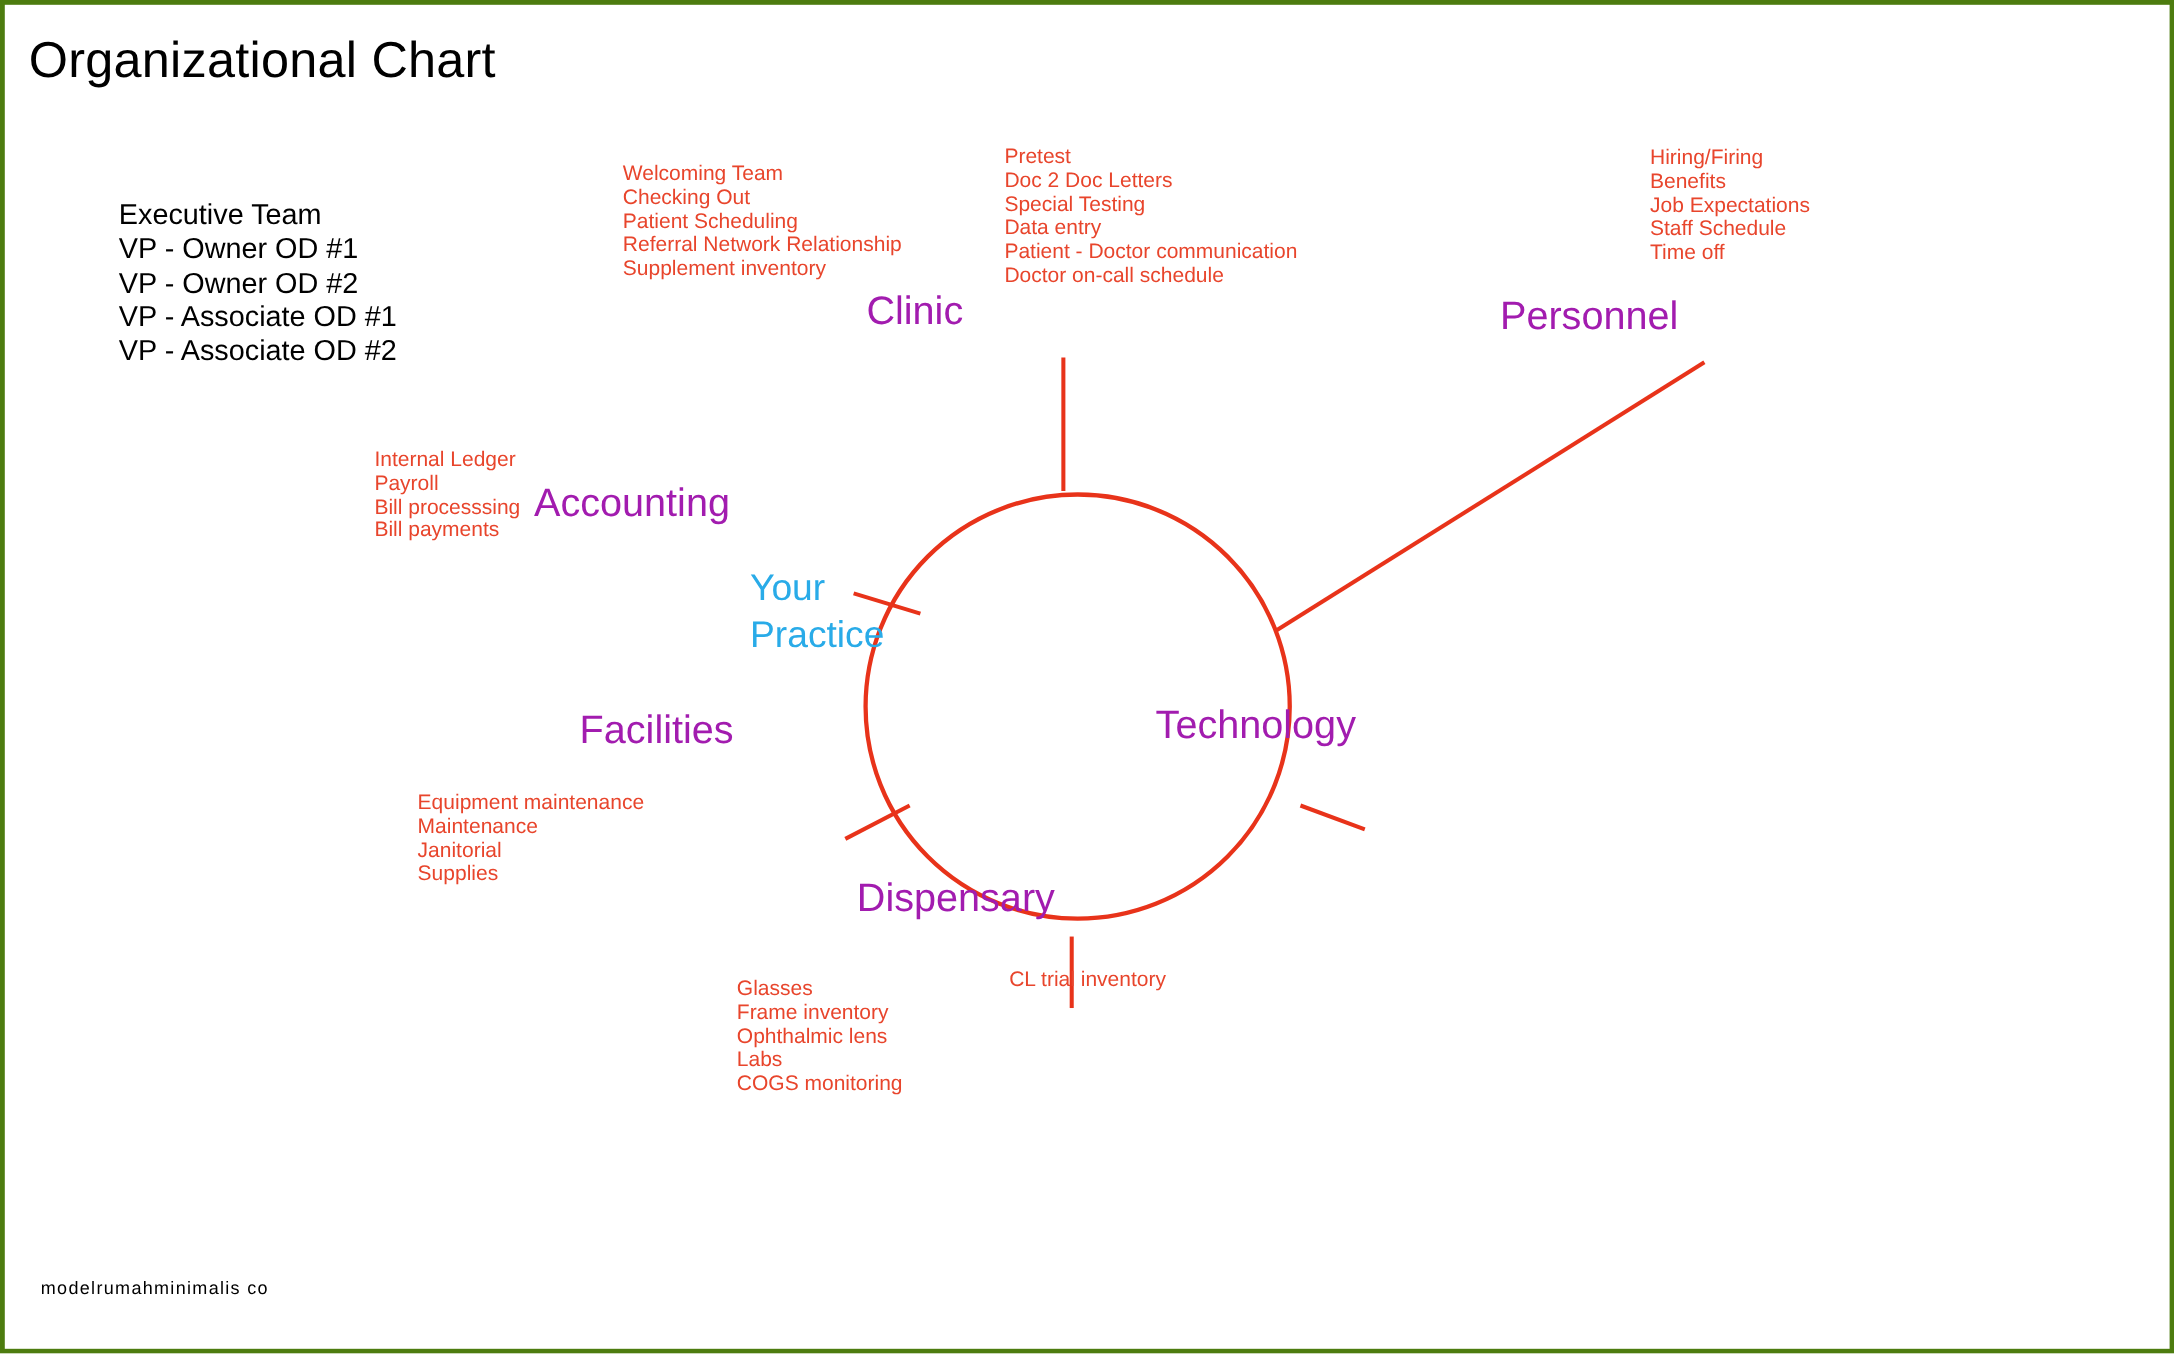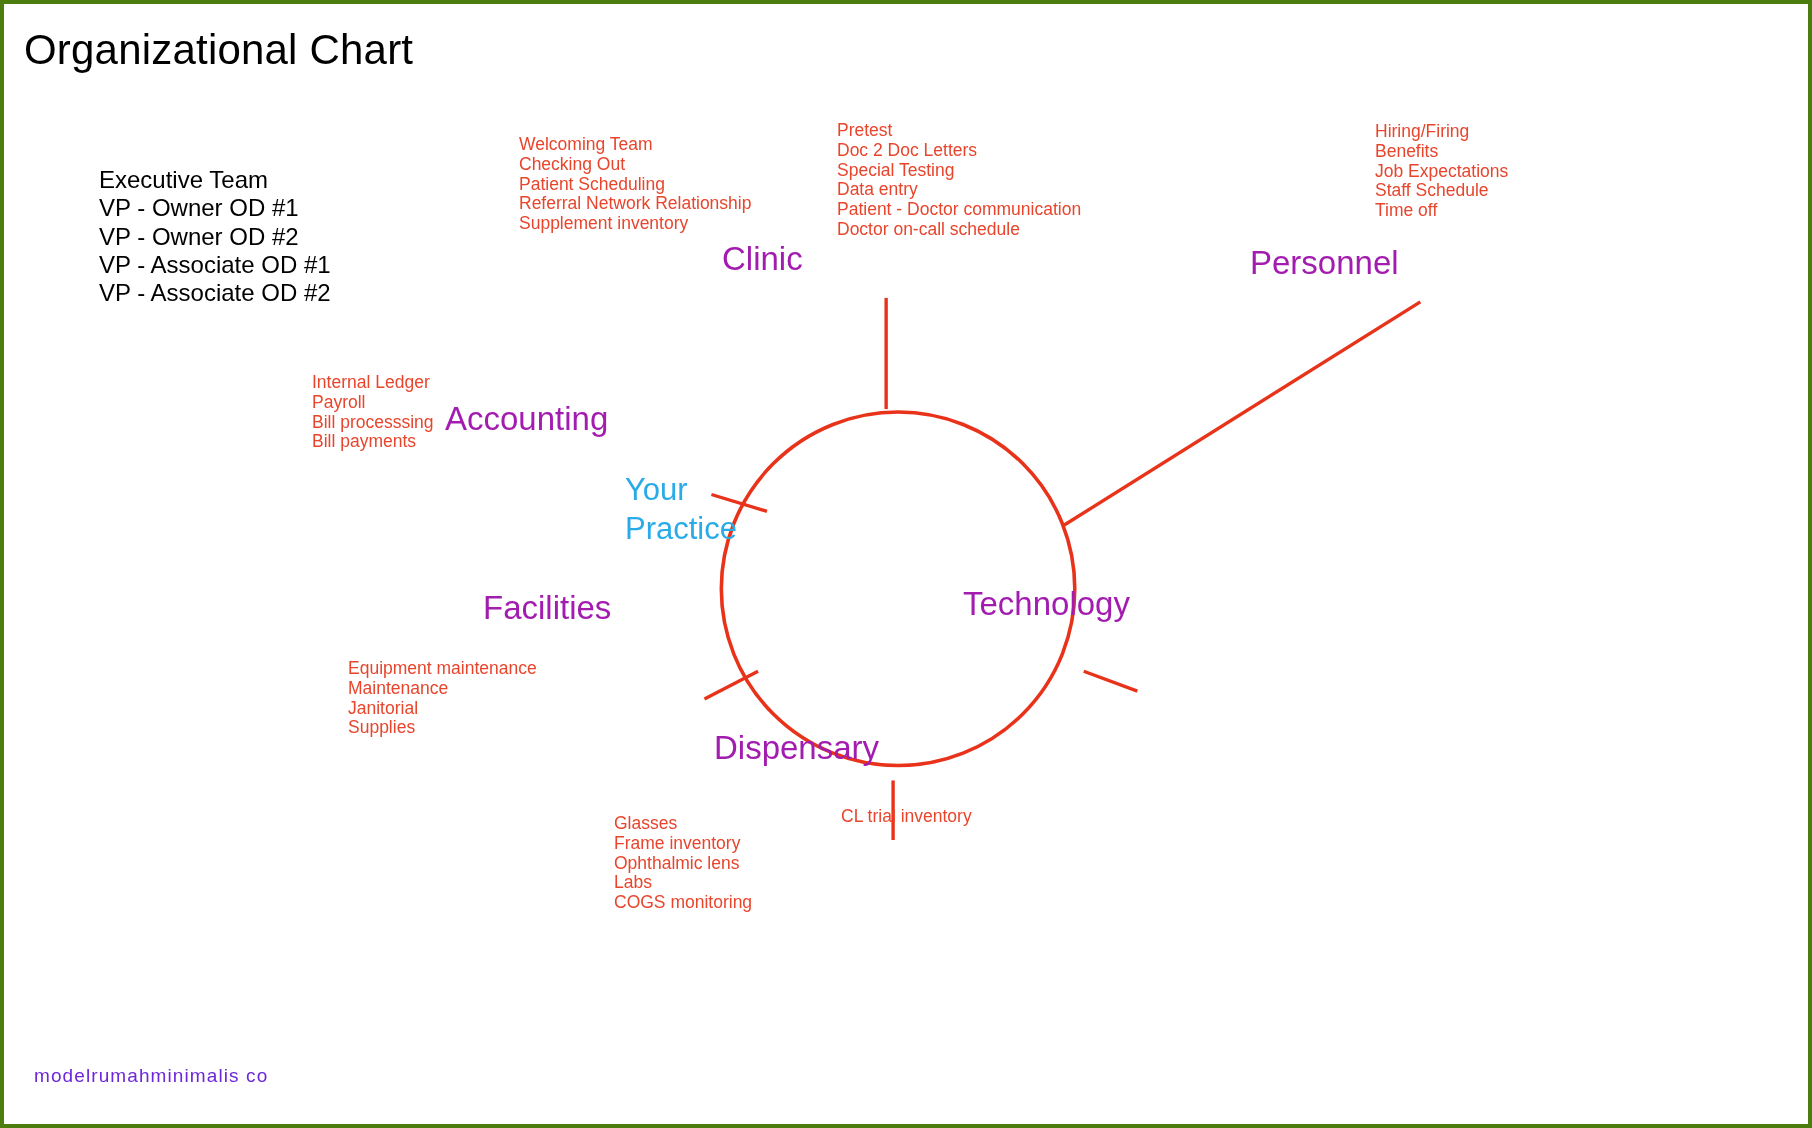--- a/index.html
+++ b/index.html
@@ -89,22 +89,22 @@
   #label-personnel  { left: 1246px; top: 240px; }
   #label-accounting { left: 441px;  top: 396px; }
   #label-facilities { left: 479px;  top: 585px; }
   #label-technology { left: 959px;  top: 581px; }
   #label-dispensary { left: 710px;  top: 725px; }
 
   
   #watermark {
     left: 30px;
     top: 1061px;
-    font-size: 19px;
-    color: #6d28d9;
+    font-size: 15px;
+    color: #000000;
     letter-spacing: 1.1px;
     white-space: nowrap;
   }
 </style>
 </head>
 <body>
 
 <div id="canvas">
 
   <svg id="svg-layer" viewBox="0 0 1812 1128">

